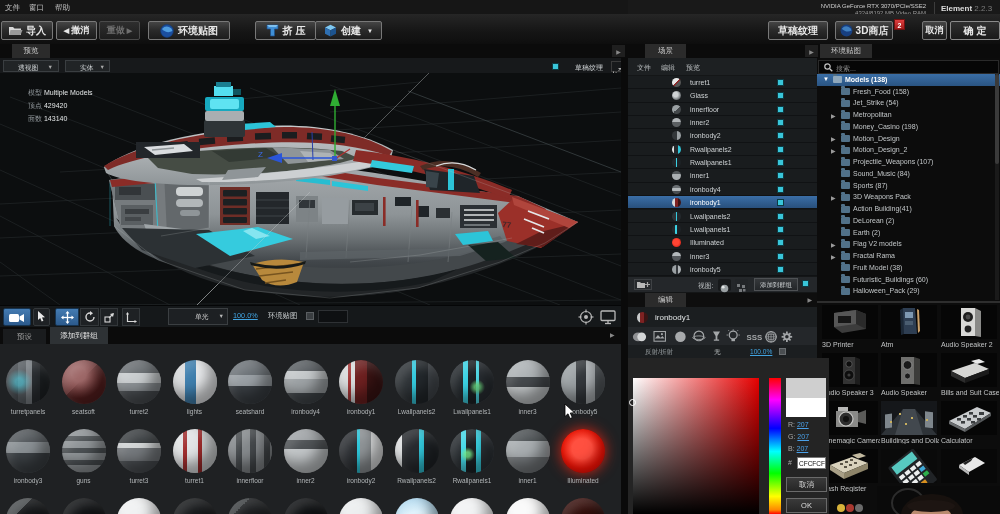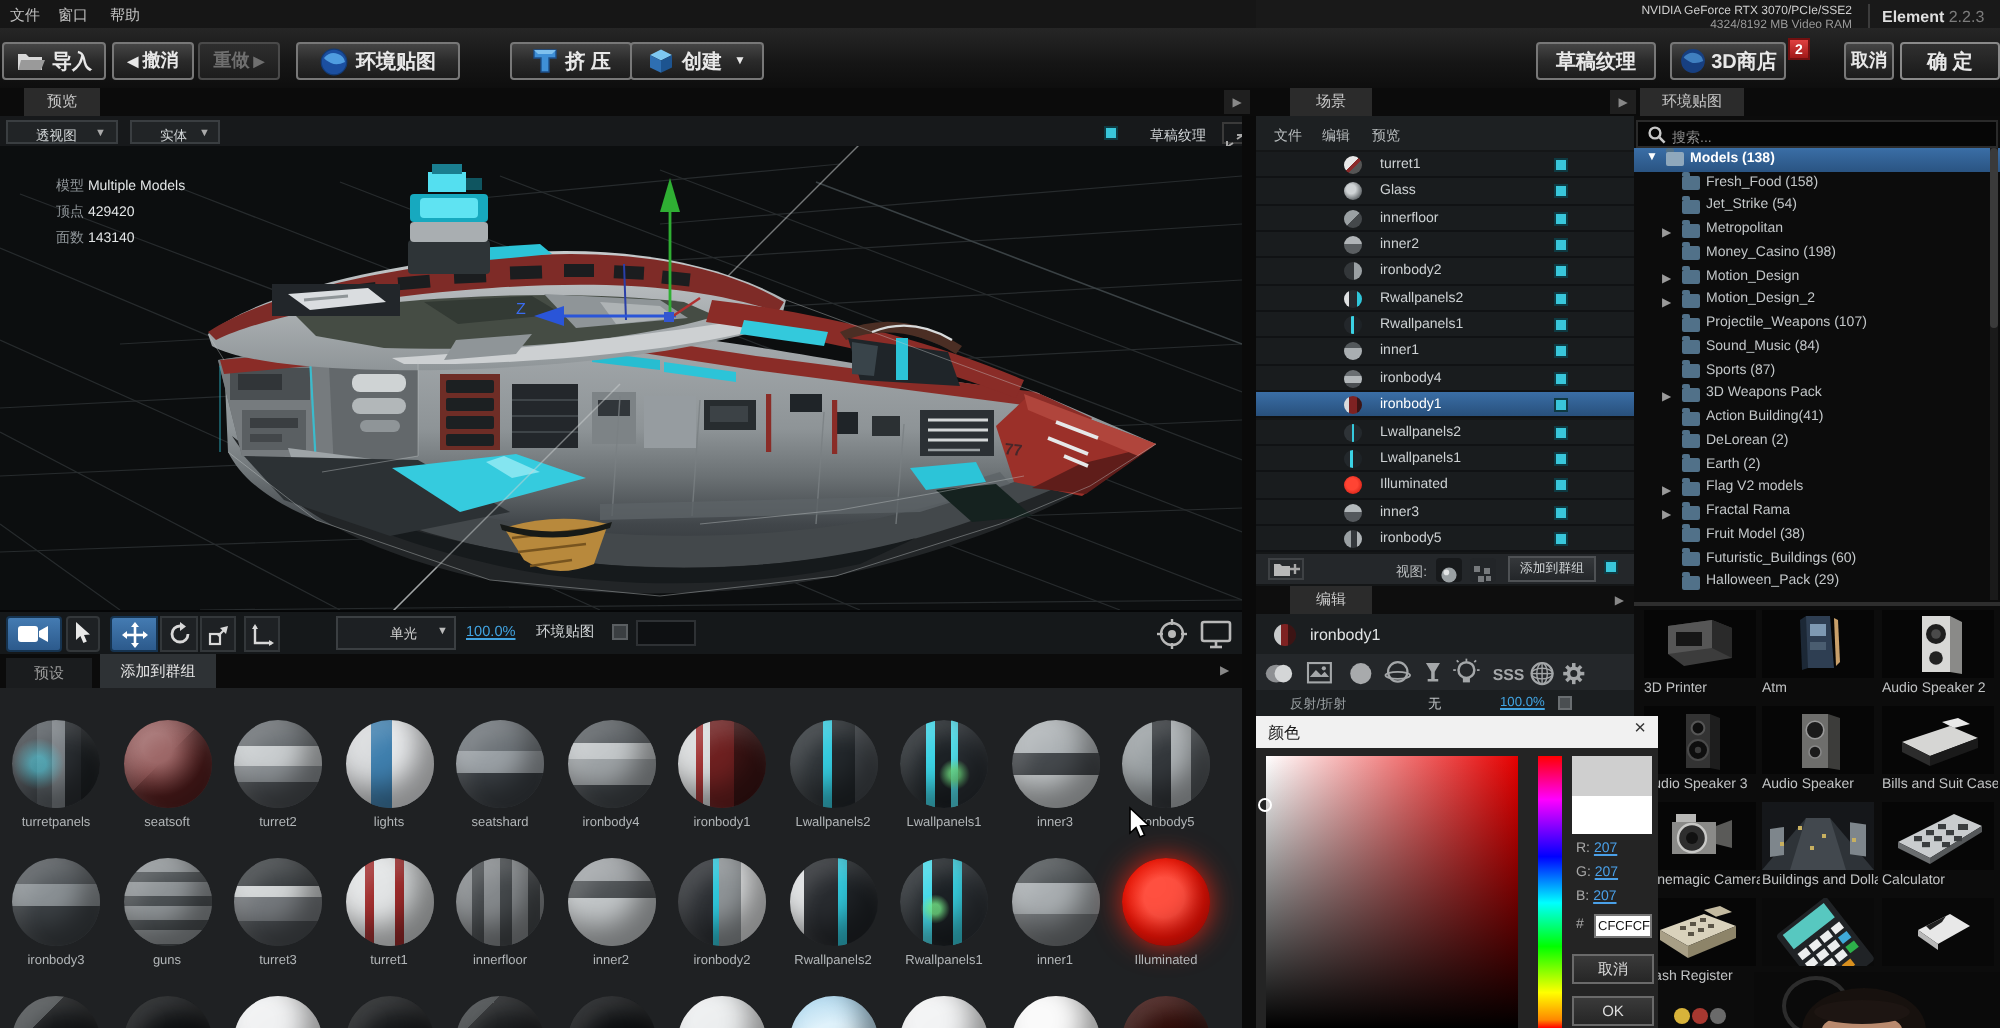--- a/index.html
+++ b/index.html
@@ -814,24 +814,20 @@
     </div>
 <div class="abs" style="left:60px;top:428px;width:123px;height:28px;background:#0a0a0a;overflow:hidden;z-index:60;">
       <div style="position:absolute;left:14px;top:2px;width:30px;height:26px;border:2px solid #2c2c2c;border-radius:50%;"></div>
       <div style="position:absolute;left:24px;top:8px;width:62px;height:42px;border-radius:50% 50% 0 0;background:#17110e;"></div>
       <div style="position:absolute;left:34px;top:21px;width:40px;height:16px;border-radius:48%;background:#b98a6e;"></div>
       <div style="position:absolute;left:30px;top:14px;width:48px;height:12px;border-radius:50%;background:#1d1512;"></div>
     </div>
 </div>
 
 <div class="abs" style="left:628px;top:358px;width:201px;height:156px;background:#242424;z-index:50;" id="dialog">
-  <div class="abs" style="left:0;top:0;width:201px;height:16px;background:#f1f1f1;">
-    <span style="position:absolute;left:6px;top:3px;font-size:8px;color:#1a1a1a;">颜色</span>
-    <span style="position:absolute;right:6px;top:1px;font-size:10px;color:#333;">×</span>
-  </div>
   <div class="abs" style="left:5px;top:20px;width:126px;height:136px;background:linear-gradient(to bottom,rgba(0,0,0,0),#000),linear-gradient(to right,#fff,#e60000);"></div>
   <div class="abs" style="left:1px;top:41px;width:7px;height:7px;border:1.2px solid #fff;border-radius:50%;box-sizing:border-box;"></div>
   <div class="abs" style="left:141px;top:20px;width:12px;height:136px;background:linear-gradient(to bottom,#f00 0%,#f0f 16%,#00f 37%,#0ff 54%,#0f0 70%,#ff0 87%,#f80 97%,#f00 100%);"></div>
   <div class="abs" style="left:158px;top:20px;width:40px;height:20px;background:#cfcfcf;"></div>
   <div class="abs" style="left:158px;top:40px;width:40px;height:19px;background:#ffffff;"></div>
   <div class="abs" style="left:160px;top:63px;font-size:7px;color:#a8a8a8;">R: <span style="color:#4aa0e8;text-decoration:underline;">207</span></div>
   <div class="abs" style="left:160px;top:75px;font-size:7px;color:#a8a8a8;">G: <span style="color:#4aa0e8;text-decoration:underline;">207</span></div>
   <div class="abs" style="left:160px;top:87px;font-size:7px;color:#a8a8a8;">B: <span style="color:#4aa0e8;text-decoration:underline;">207</span></div>
   <div class="abs" style="left:160px;top:101px;font-size:7px;color:#a8a8a8;">#</div>
   <div class="abs" style="left:169px;top:99px;width:29px;height:12px;background:#fff;border:1px solid #777;box-sizing:border-box;font-size:6.5px;color:#111;line-height:11px;padding-left:1px;">CFCFCF</div>

